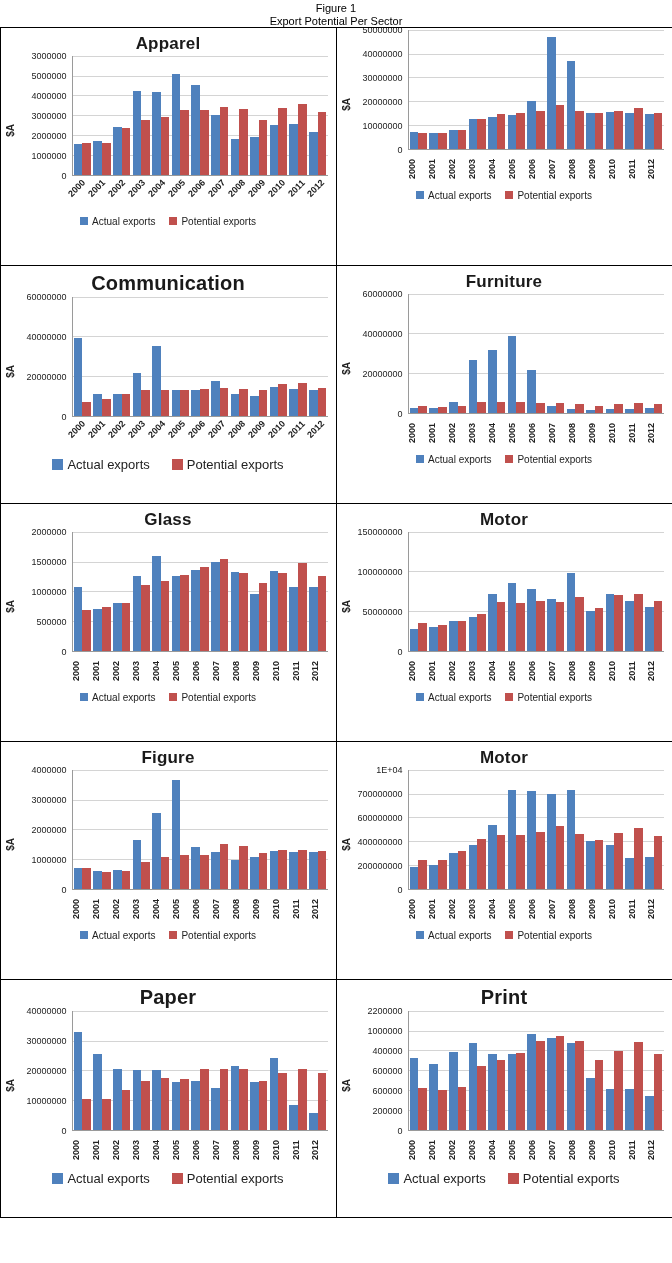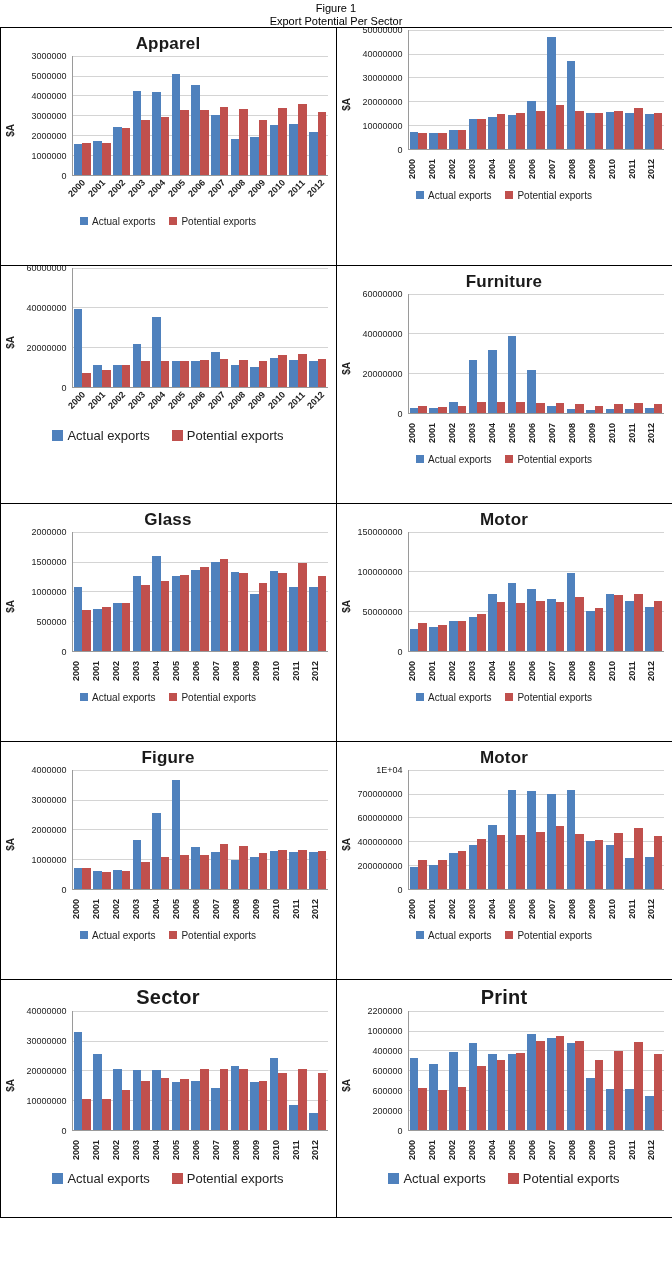--- a/index.html
+++ b/index.html
@@ -363,20 +363,21 @@
             <span class="sw a"></span>
             <span>Actual exports</span>
           </div>
           <div class="lg">
             <span class="sw p"></span>
             <span>Potential exports</span>
           </div>
         </div>
       </div>
       <div class="cell">
+        <div class="chart-title big">Communication</div>
         <div class="plotwrap">
           <div class="ylabel">$A</div>
           <div class="axisarea">
             <div class="yticks">
               <div class="ytick" style="top: 100%;">0</div>
               <div class="ytick" style="top: 66.6667%;">20000000</div>
               <div class="ytick" style="top: 33.3333%;">40000000</div>
               <div class="ytick" style="top: 0%;">60000000</div>
             </div>
             <div class="plot">
@@ -958,21 +959,21 @@
             <span class="sw a"></span>
             <span>Actual exports</span>
           </div>
           <div class="lg">
             <span class="sw p"></span>
             <span>Potential exports</span>
           </div>
         </div>
       </div>
       <div class="cell">
-        <div class="chart-title big">Sector</div>
+        <div class="chart-title big">Paper</div>
         <div class="plotwrap">
           <div class="ylabel">$A</div>
           <div class="axisarea">
             <div class="yticks">
               <div class="ytick" style="top: 100%;">0</div>
               <div class="ytick" style="top: 75%;">10000000</div>
               <div class="ytick" style="top: 50%;">20000000</div>
               <div class="ytick" style="top: 25%;">30000000</div>
               <div class="ytick" style="top: 0%;">40000000</div>
             </div>

